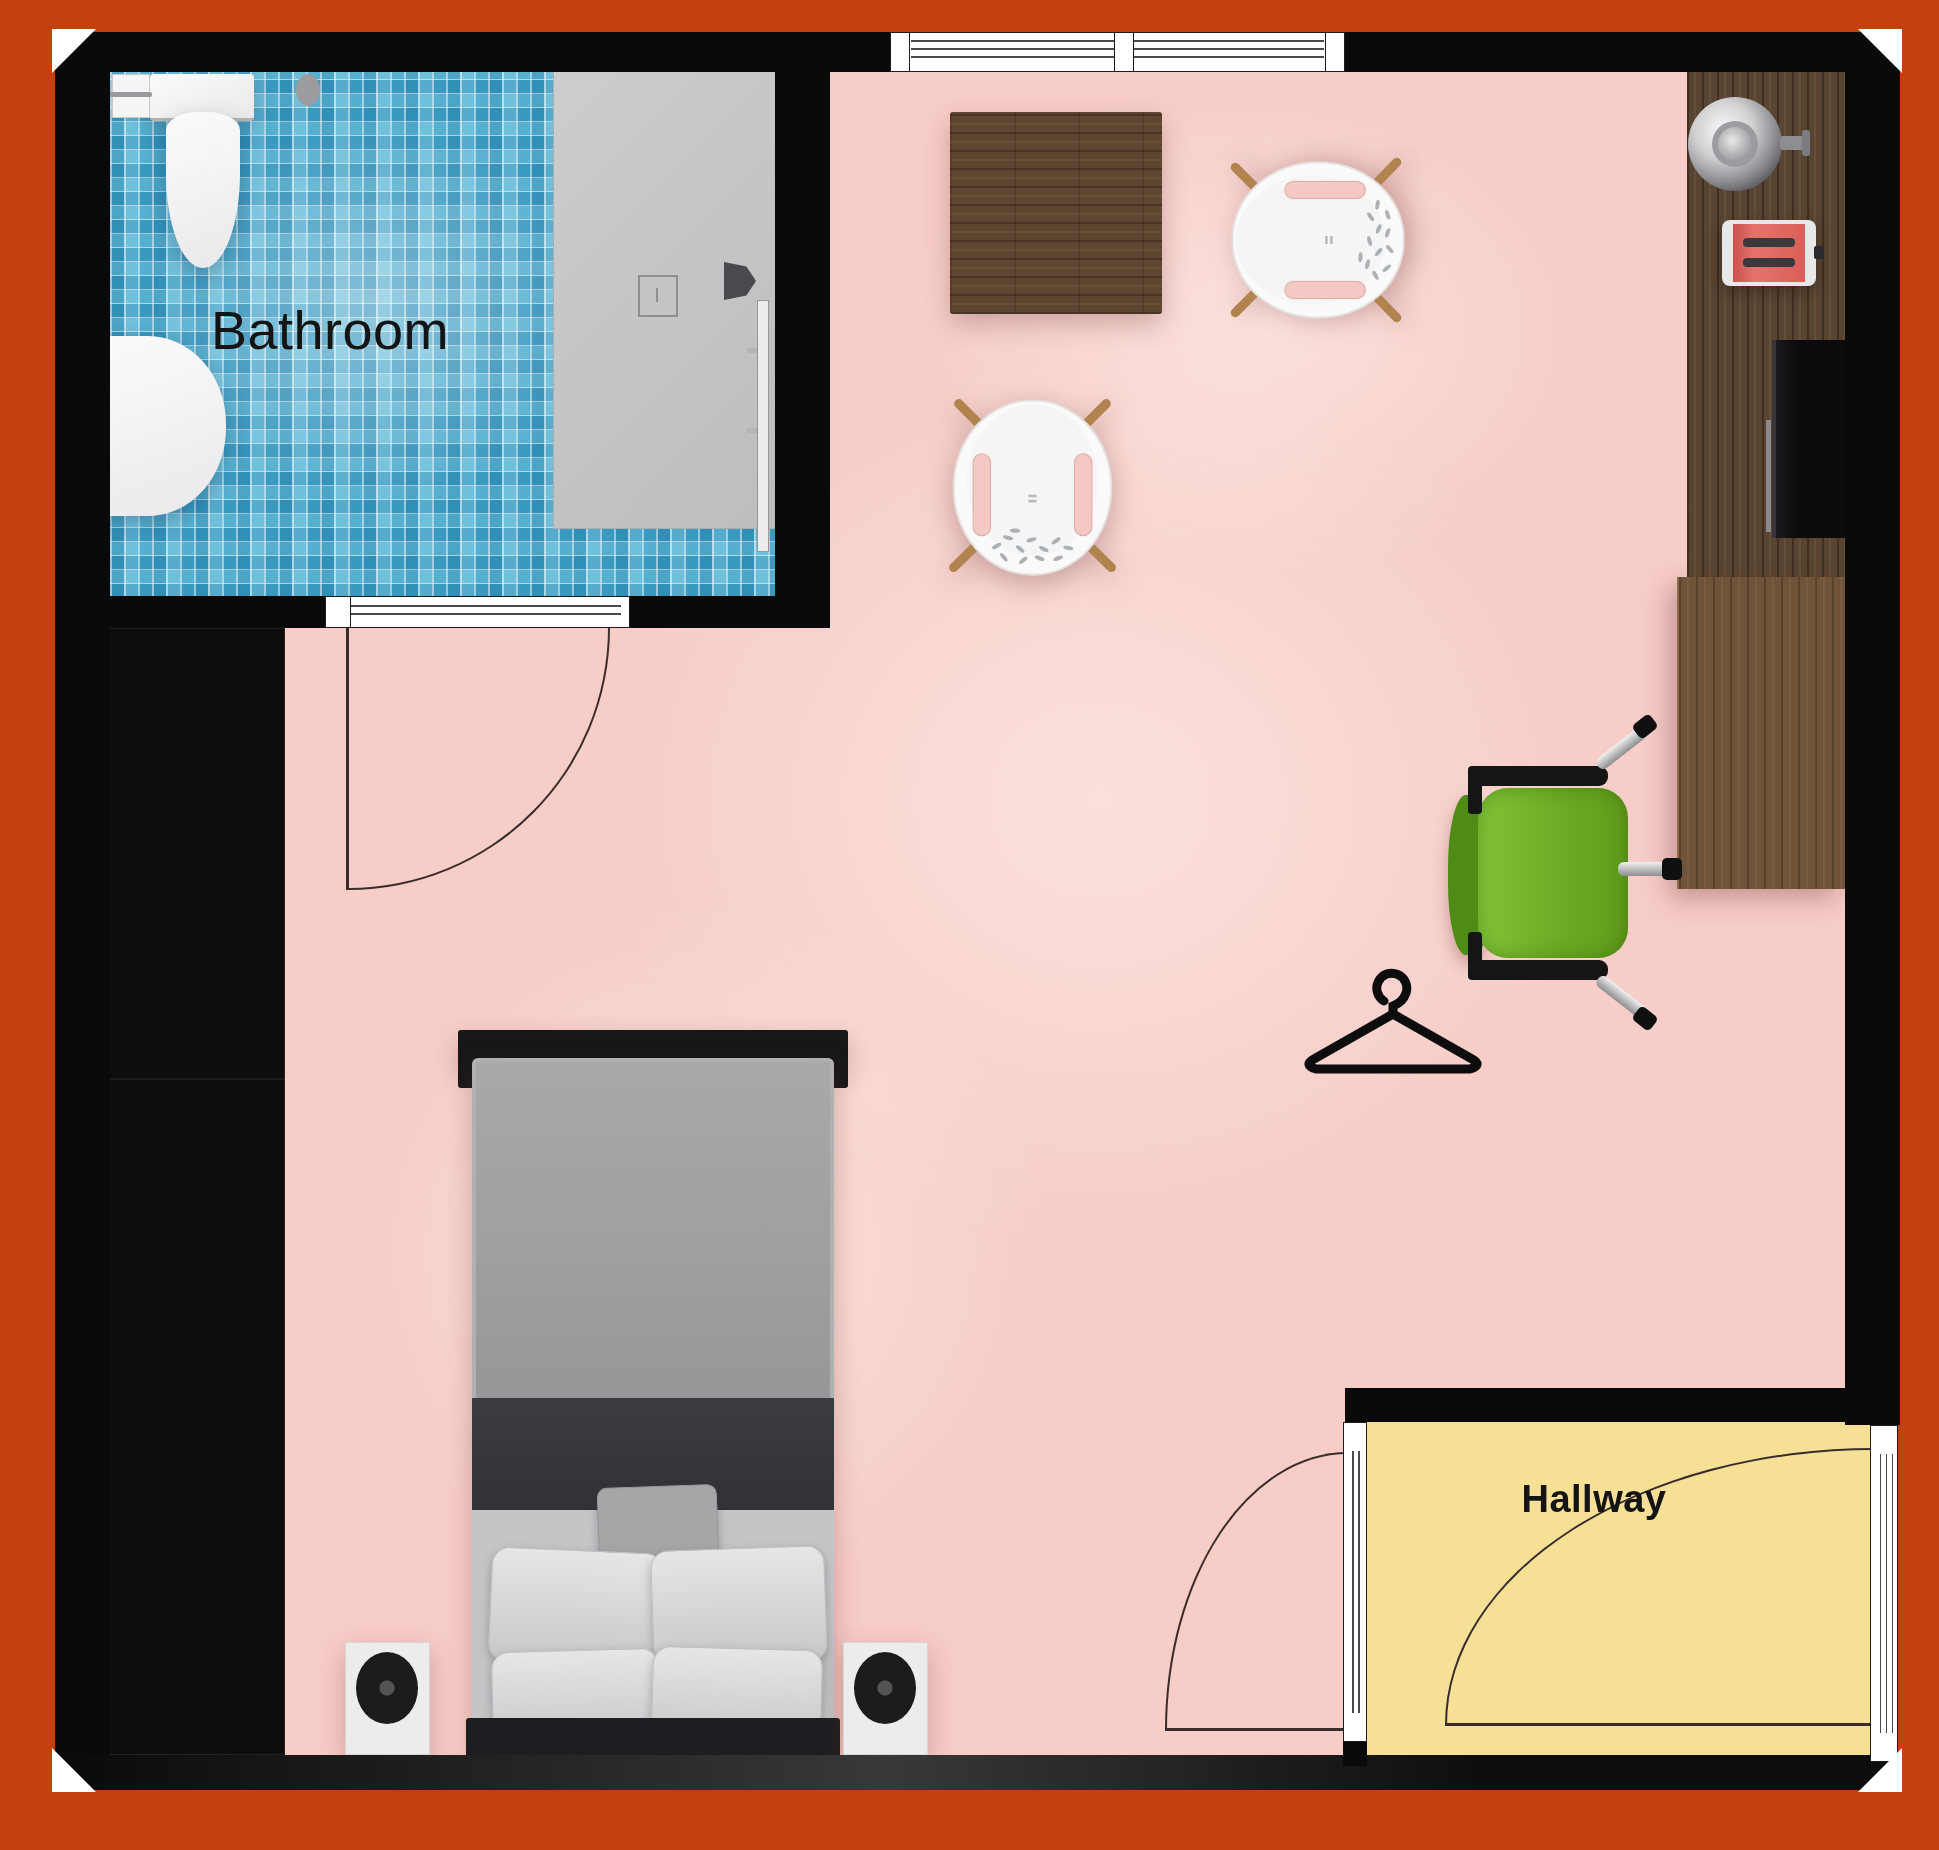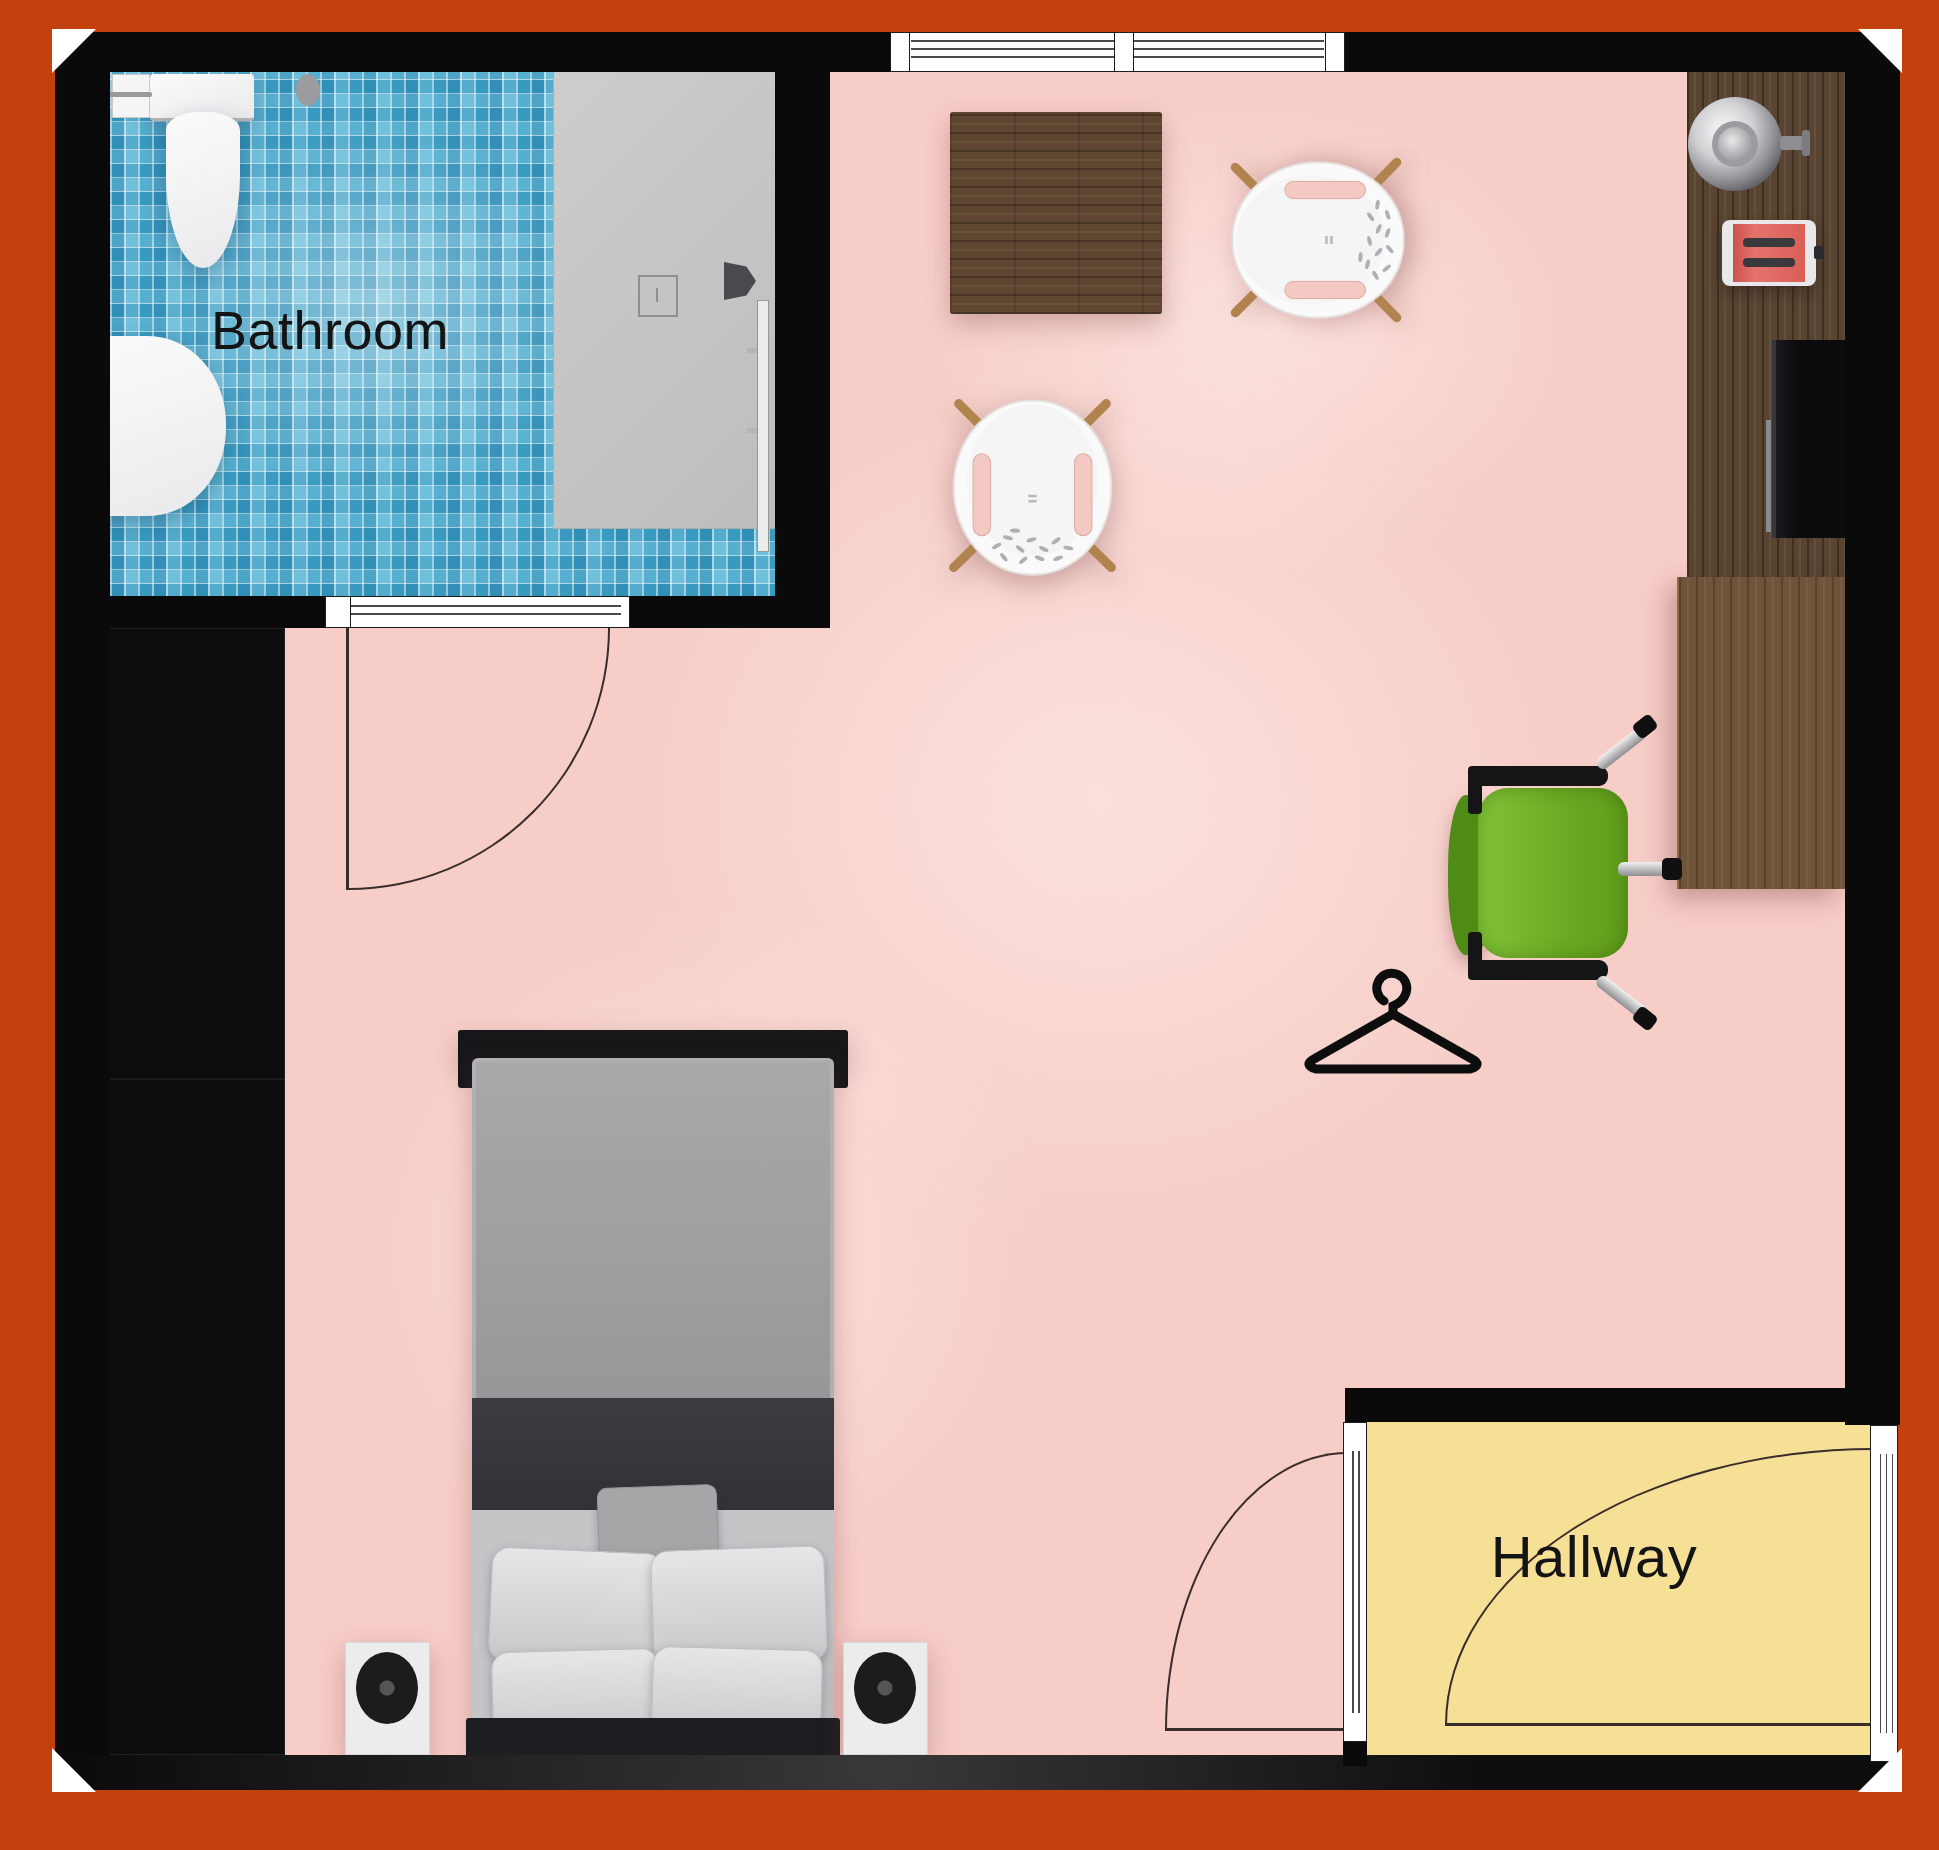--- a/index.html
+++ b/index.html
@@ -267,15 +267,15 @@
   <div class="abs opening" style="left:1870px;top:1425px;width:28px;height:337px;">
     <div class="lines-v"></div>
   </div>
 
   <div class="abs bevel" style="left:52px;top:29px;border-top:44px solid #fff;border-right:44px solid transparent;"></div>
   <div class="abs bevel" style="left:1858px;top:29px;border-top:44px solid #fff;border-left:44px solid transparent;"></div>
   <div class="abs bevel" style="left:52px;top:1748px;border-bottom:44px solid #fff;border-right:44px solid transparent;"></div>
   <div class="abs bevel" style="left:1858px;top:1748px;border-bottom:44px solid #fff;border-left:44px solid transparent;"></div>
 
   <div class="abs label" style="left:180px;top:300px;width:300px;height:60px;font-size:54px;line-height:60px;">Bathroom</div>
-  <div class="abs label" style="left:1444px;top:1526px;width:300px;height:62px;font-size:58px;line-height:62px;">Hallway</div>
+  <div class="abs label" style="left:1444px;top:1468px;width:300px;height:62px;font-size:38px;line-height:62px;font-weight:bold;">Hallway</div>
 
 </div>
 
 </body></html>

